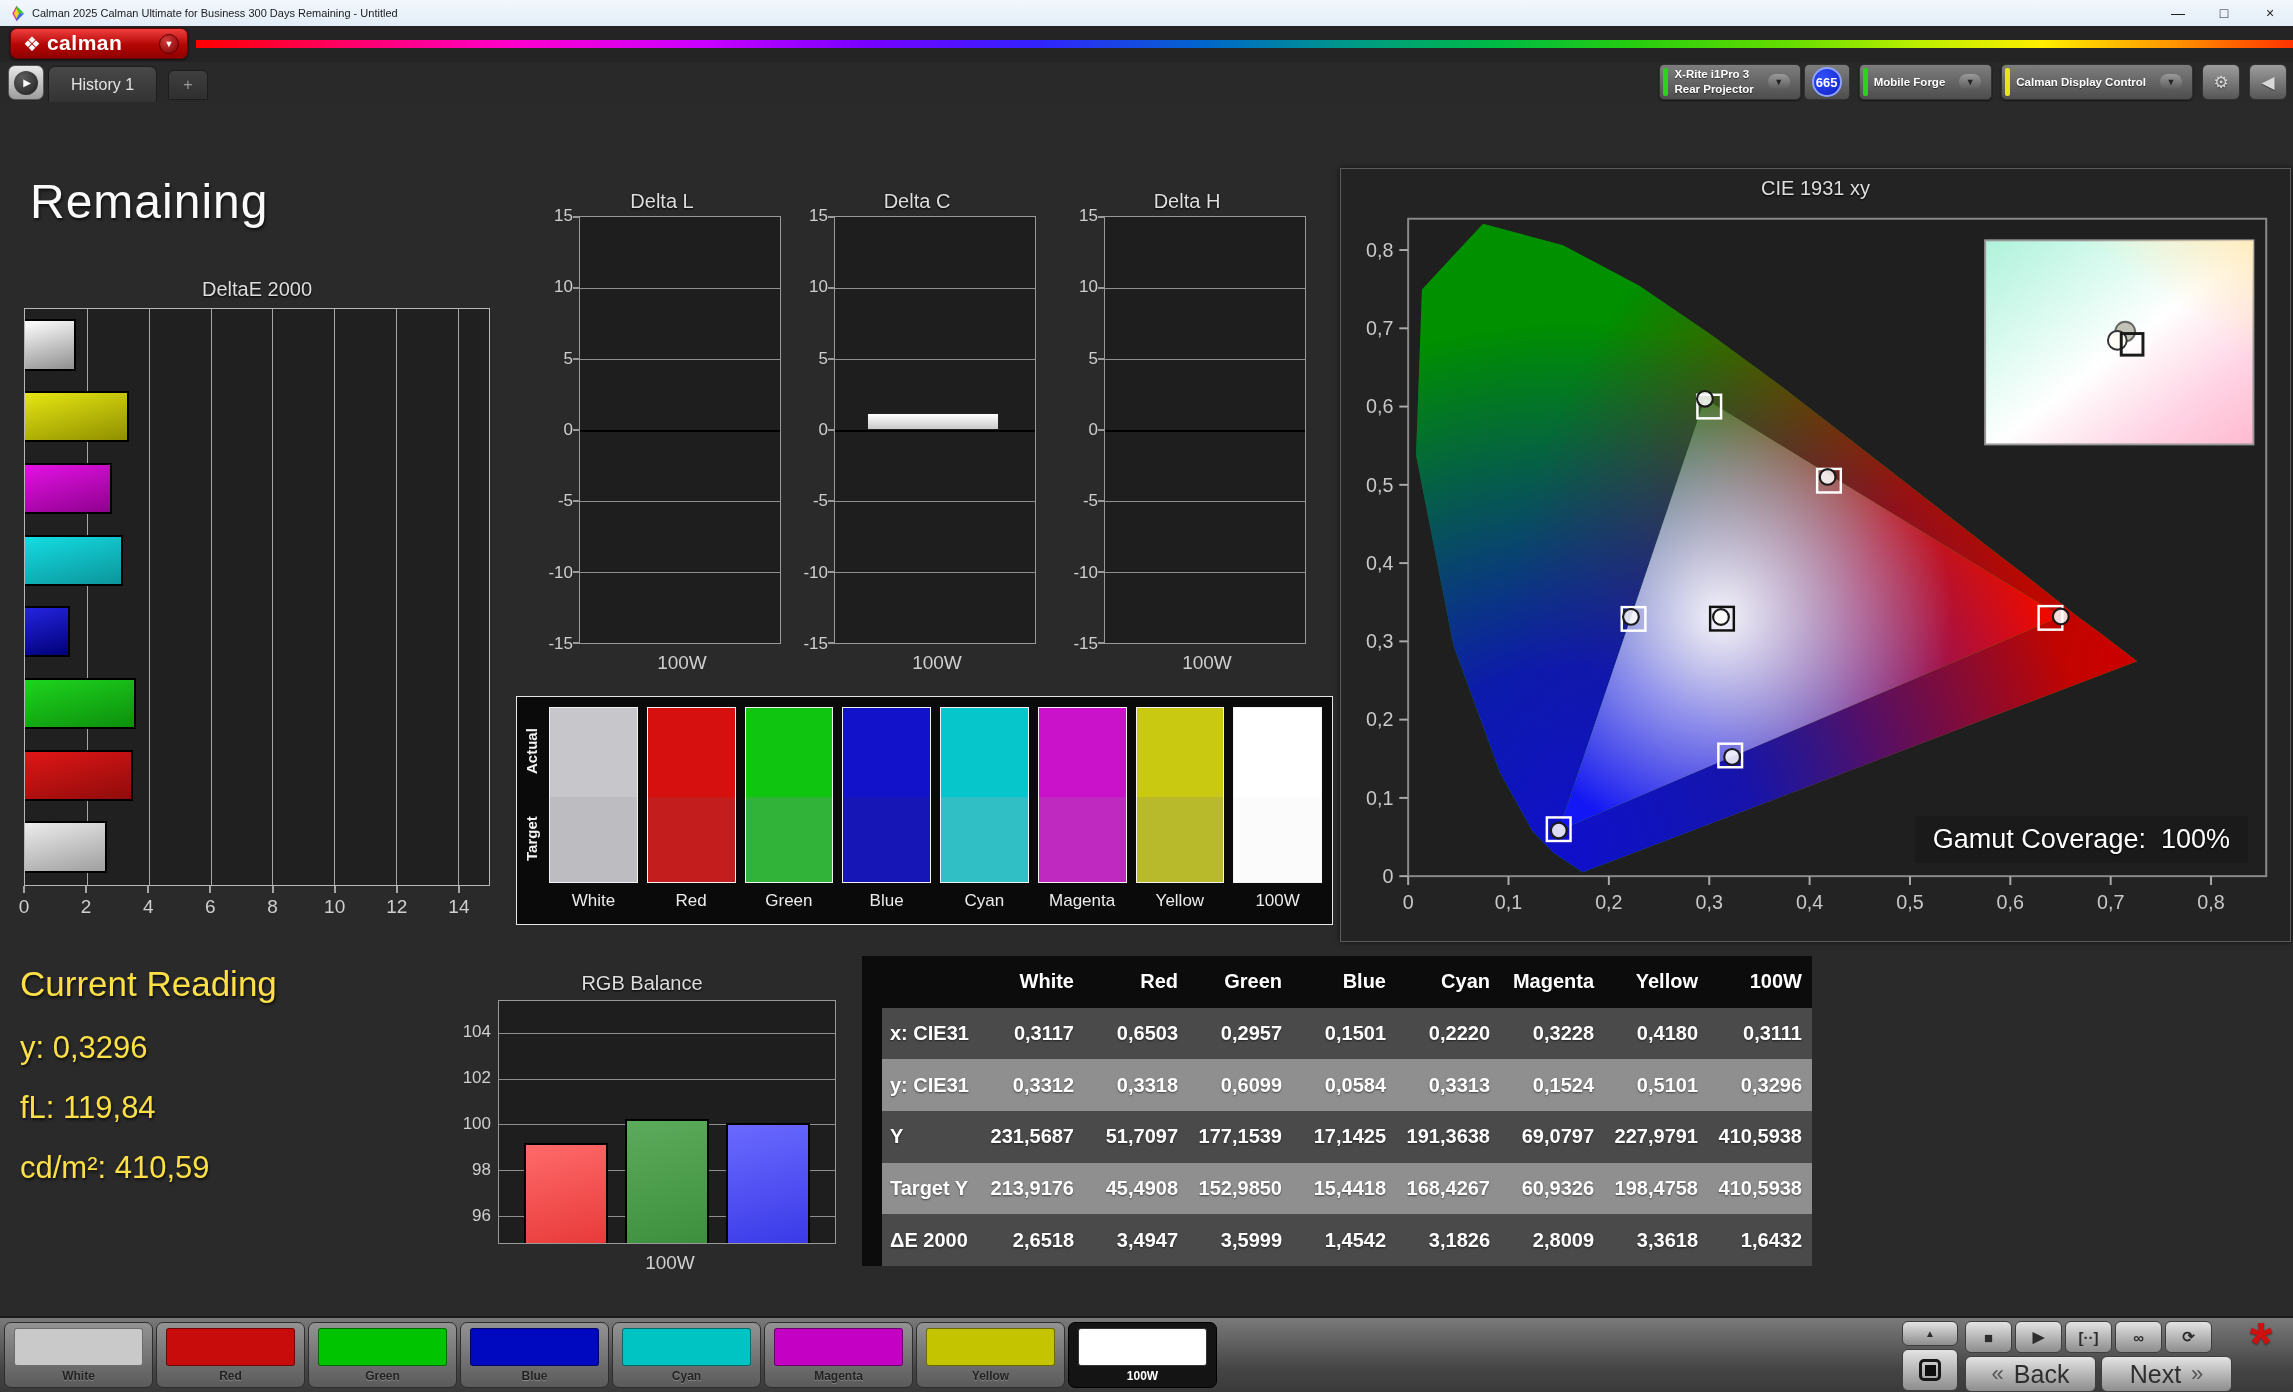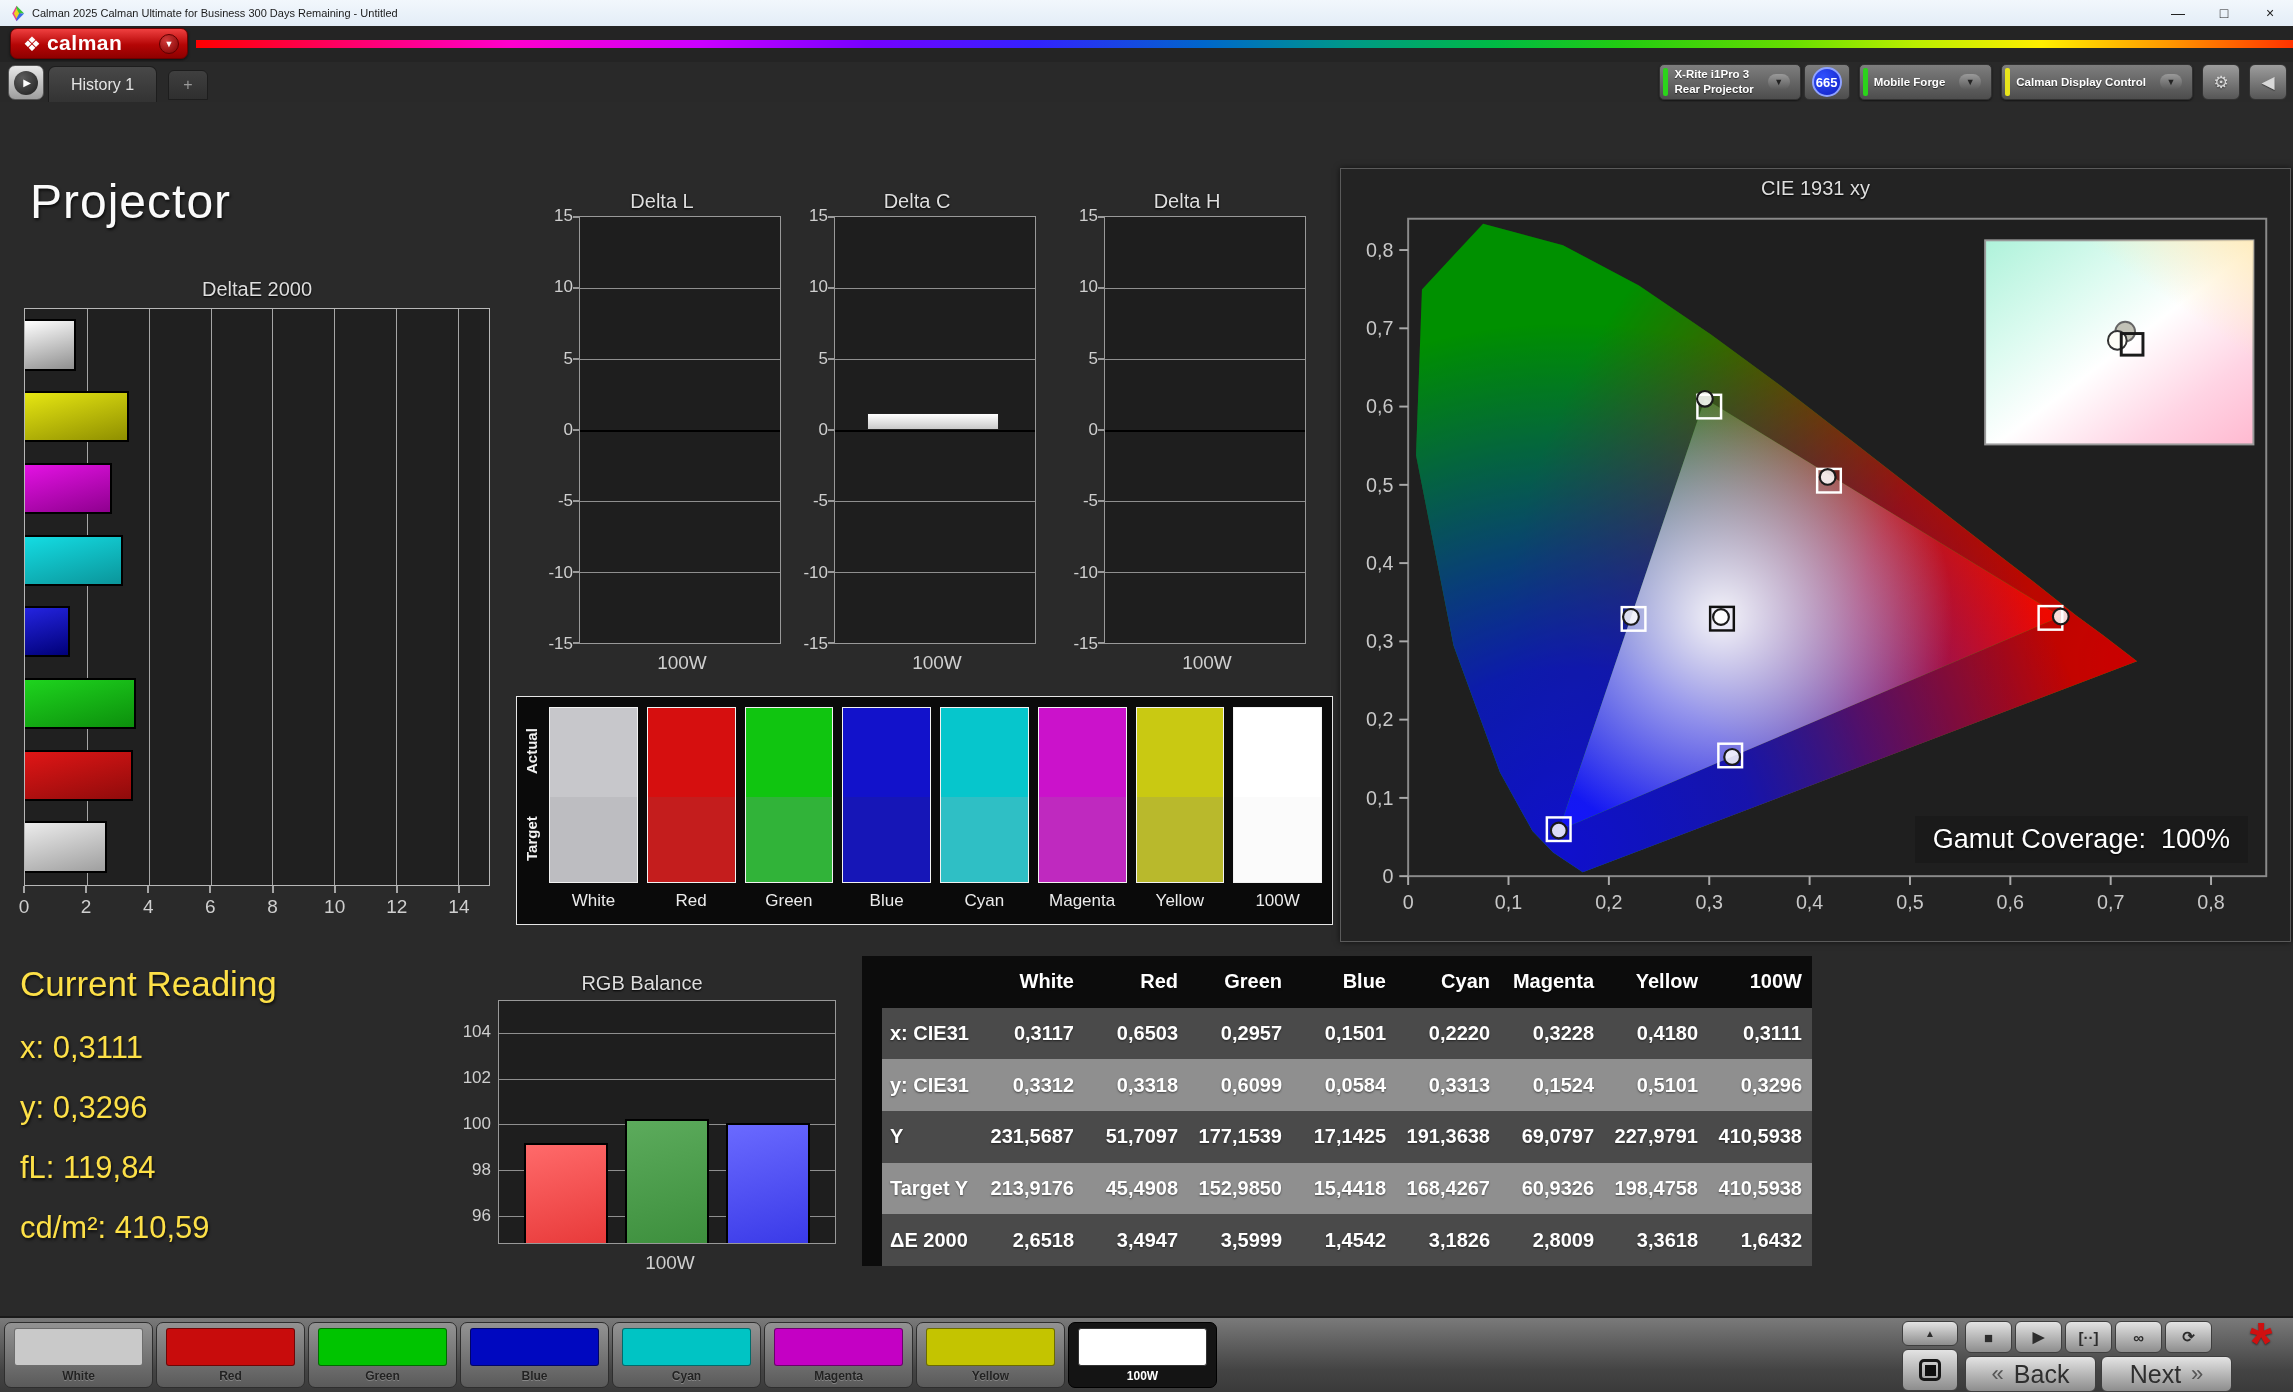--- a/index.html
+++ b/index.html
@@ -185,21 +185,21 @@
       <div class="sq-btn">
           <span>⚙</span>
         </div>
       <div class="sq-btn">
           <span>◀</span>
         </div>
     </div>
   </div>
 
   <div class="main">
-    <div class="page-title">Projector</div>
+    <div class="page-title">Remaining</div>
 
     <div class="deltae">
       <div class="chart-title">DeltaE 2000</div>
       <div class="de-plot" id="dePlot">
           <div class="vgrid" style="left: 13.3333%;"></div>
           <div class="vgrid" style="left: 26.6667%;"></div>
           <div class="vgrid" style="left: 40%;"></div>
           <div class="vgrid" style="left: 53.3333%;"></div>
           <div class="vgrid" style="left: 66.6667%;"></div>
           <div class="vgrid" style="left: 80%;"></div>
@@ -485,21 +485,20 @@
               <rect x="723" y="117" width="22" height="22" fill="none" stroke="#1a1a1a" stroke-width="3"></rect>
             </g>
           </svg></div>
       <div class="gamut">
         <span>Gamut Coverage:</span>&nbsp;&nbsp;<span>100%</span>
       </div>
     </div>
 
     <div class="reading">
       <div class="reading-title">Current Reading</div>
-      <div class="reading-line"><span>x:</span> <span>0,3111</span></div>
       <div class="reading-line"><span>y:</span> <span>0,3296</span></div>
       <div class="reading-line"><span>fL:</span> <span>119,84</span></div>
       <div class="reading-line"><span>cd/m²:</span> <span>410,59</span></div>
     </div>
 
     <div class="rgb">
       <div class="chart-title">RGB Balance</div>
       <div class="rgb-body">
           <div class="rgb-plot" id="rgbPlot">
             <div class="hgrid" style="top: 88.6792%;"></div>

